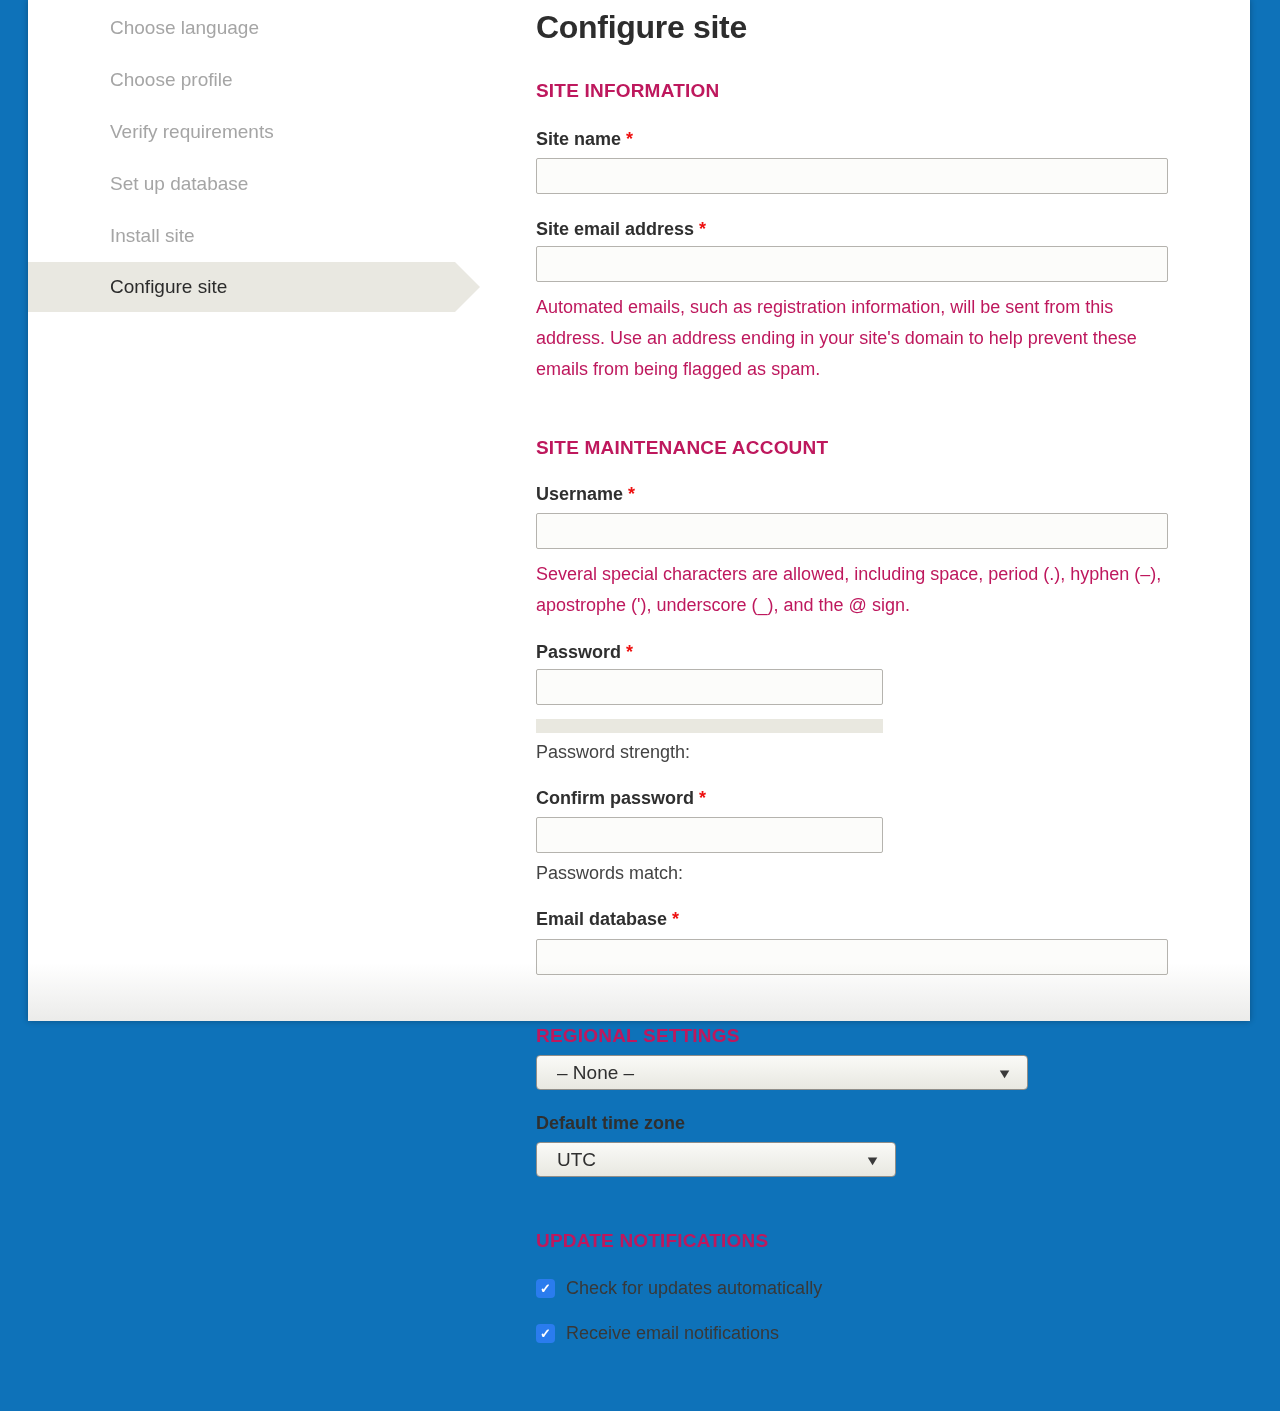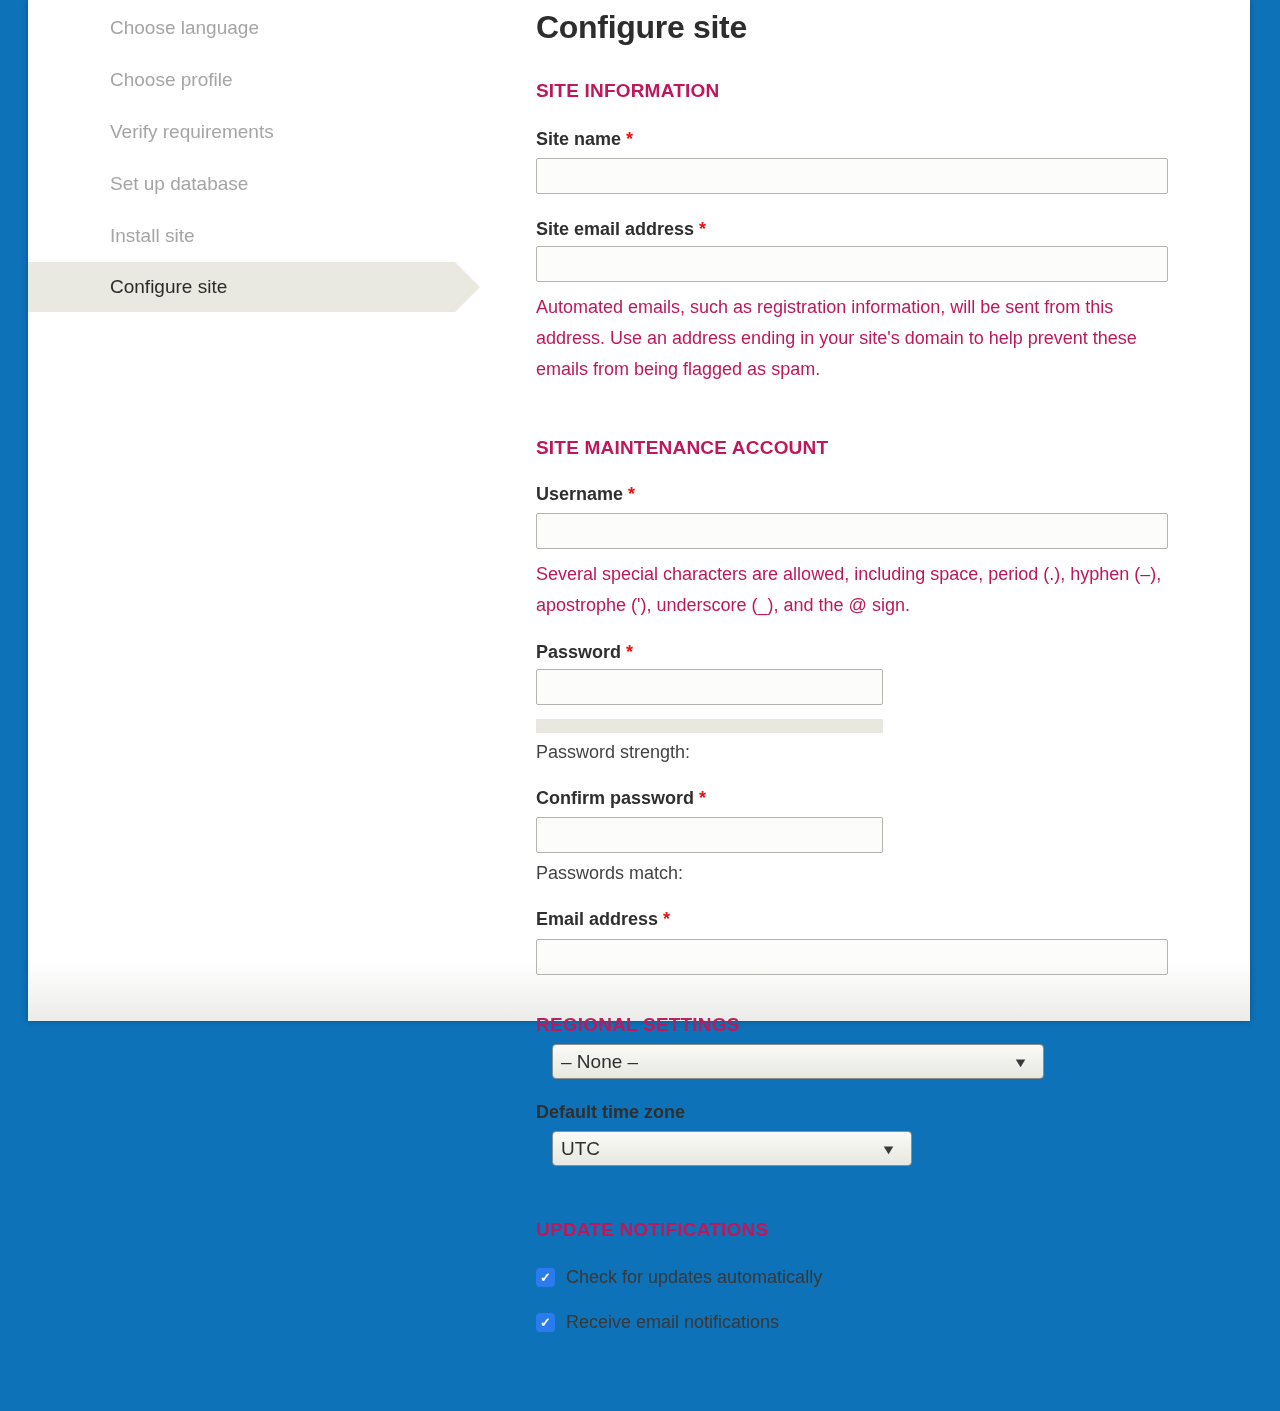--- a/index.html
+++ b/index.html
@@ -54,23 +54,23 @@
   }
   .text-input.short { width:347px; }
   .desc { font-size:18px; color:#be185d; line-height:31px; }
   .strength-bar { width:347px; height:14px; background:#e9e8e0; }
   .note { font-size:18px; color:#434343; line-height:22px; }
   .select {
     height:35px;
     border:1px solid #908e89; border-radius:4px;
     background:linear-gradient(#fafaf7,#e8e8e1);
     display:flex; align-items:center;
-    padding:0 40px 0 8px;
+    padding:0 40px 0 20px;
     font-size:19px; color:#2f2f2f;
-    position:relative; cursor:default;margin-left:16px;
+    position:relative; cursor:default;
   }
   .select .arrow {
     position:absolute; right:16px; top:50%;
     transform:translateY(-50%) scaleX(1.25);
     font-size:13px; color:#3a3a3a;
   }
   .select.country { width:492px; }
   .select.tz { width:360px; }
   .check-row { display:flex; align-items:center; font-size:18px; color:#383838; }
   .checkbox {
@@ -95,21 +95,21 @@
   .mt-desc-user { margin-top:10px; }
   .mt-lbl-pass { margin-top:20px; }
   .mt-inp-pass { margin-top:6px; }
   .mt-bar { margin-top:14px; }
   .mt-note-strength { margin-top:8px; }
   .mt-lbl-confirm { margin-top:24px; }
   .mt-inp-confirm { margin-top:8px; }
   .mt-note-match { margin-top:9px; }
   .mt-lbl-email { margin-top:24px; }
   .mt-inp-email { margin-top:9px; }
-  .mt-h2-regional { margin-top:39px; }
+  .mt-h2-regional { margin-top:50px; }
   .mt-lbl-country { margin-top:25px; }
   .mt-sel-country { margin-top:8px; }
   .mt-lbl-tz { margin-top:22px; }
   .mt-sel-tz { margin-top:8px; }
   .mt-h2-update { margin-top:53px; }
   .mt-check1 { margin-top:26px; }
   .mt-check2 { margin-top:24px; }
   .bottom-fade {
     position:absolute; left:0; right:0; bottom:0; height:58px;
     background:linear-gradient(rgba(115,115,105,0), rgba(115,115,105,0.14));
@@ -162,21 +162,21 @@
     <div class="strength-bar mt-bar"></div>
     <p class="note mt-note-strength">Password strength:</p>
 
     <label class="field-label mt-lbl-confirm">
       <span>Confirm password</span><span class="req">*</span>
     </label>
     <input class="text-input short mt-inp-confirm" type="password" value="" style="">
     <p class="note mt-note-match">Passwords match:</p>
 
     <label class="field-label mt-lbl-email">
-      <span>Email address</span><span class="req">*</span>
+      <span>Email database</span><span class="req">*</span>
     </label>
     <input class="text-input mt-inp-email" type="text" value="" style="">
 
     <h2 class="mt-h2-regional">REGIONAL SETTINGS</h2>
 
     <div class="select country mt-sel-country">
       <span>– None –</span>
       <span class="arrow">▼</span>
     </div>
 

